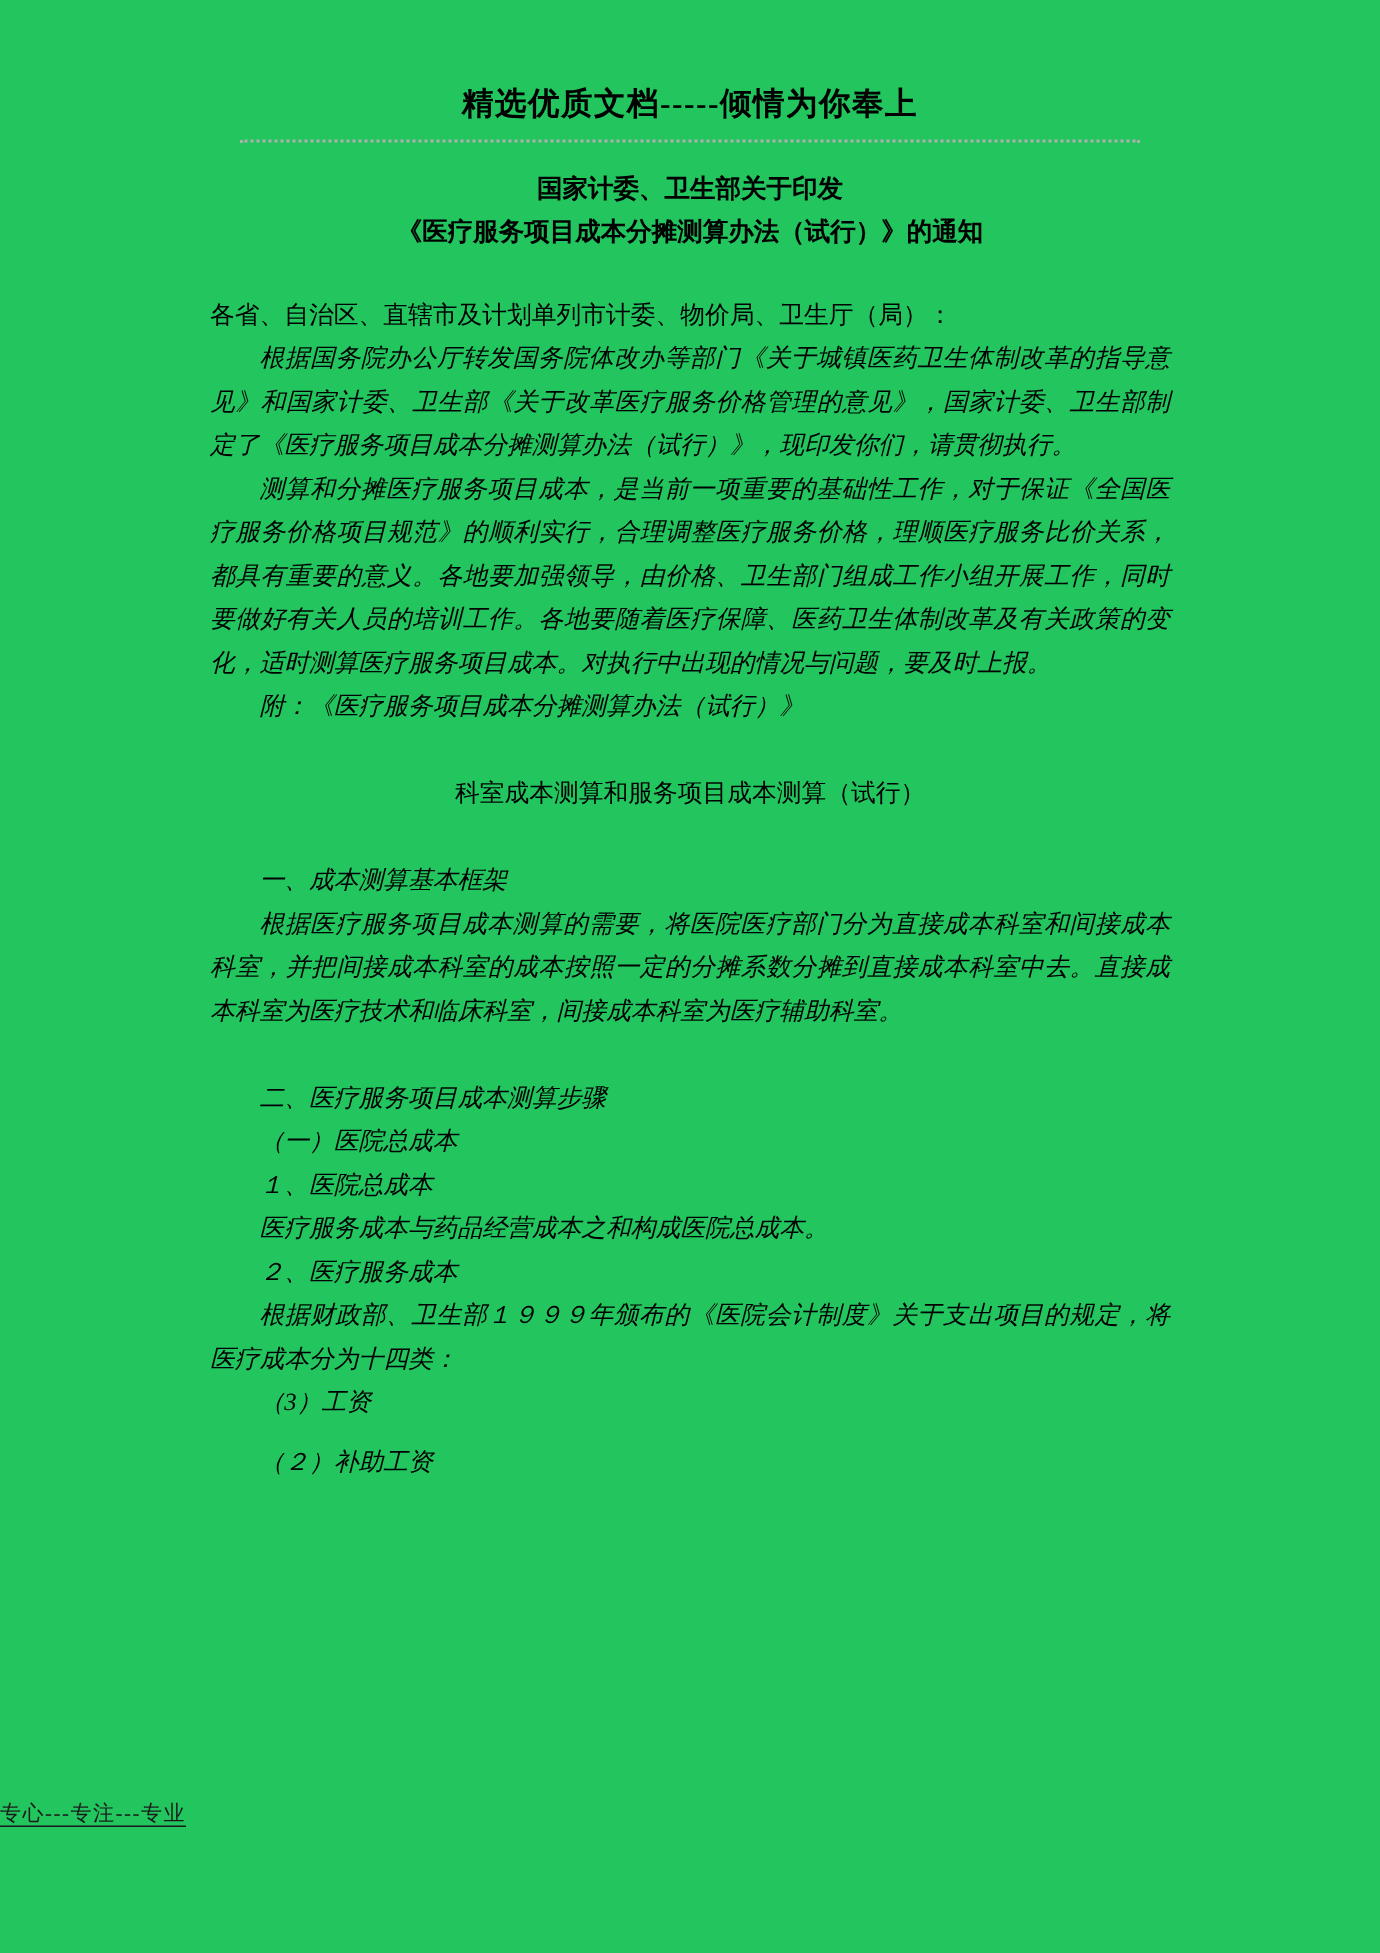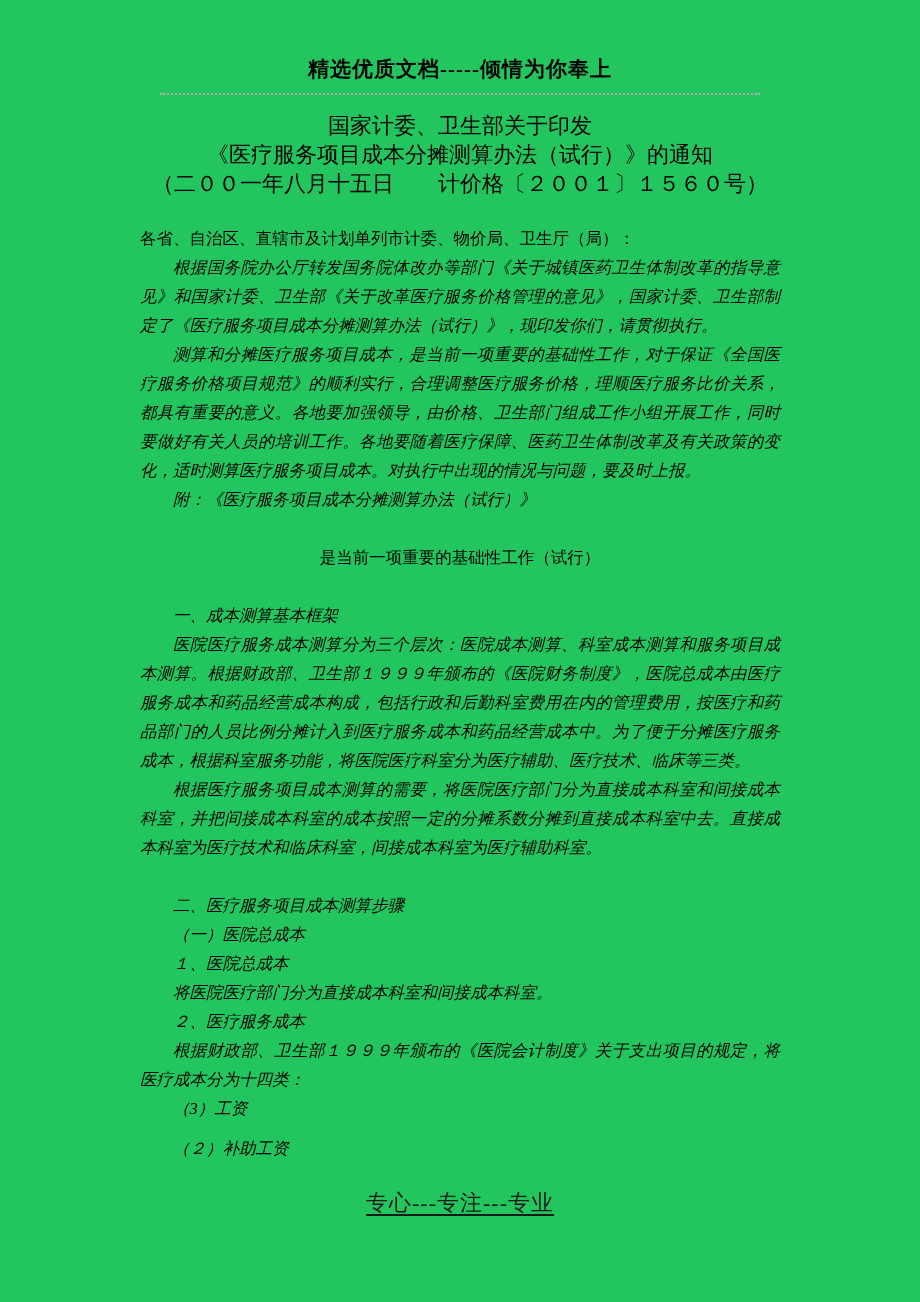--- a/index.html
+++ b/index.html
@@ -24,77 +24,75 @@
   }
   .header-rule {
     width: 600px;
     margin: 9px auto 0 auto;
     border-bottom: 2px dotted #b0b0b0;
     height: 0;
   }
   .title-block { margin-top: 16px; }
   .title-line {
     text-align: center;
-    font-weight: normal;
-    font-size: 22px;
+    font-weight: bold;
+    font-size: 17px;
     line-height: 29px;
   }
   .doc-body {
     margin-top: 26px;
     font-size: 16.5px;
     line-height: 29px;
     text-align: justify;
   }
   .p { text-indent: 0; }
   .ind { text-indent: 2em; font-style: italic; }
   .ctr { text-align: center; text-indent: 0; }
   .gap { margin-top: 29px; }
   .gap-sm { margin-top: 11px; }
   .doc-footer {
     position: absolute;
     left: 0;
     right: 0;
     bottom: 84px;
-    text-align: center;
-    font-size: 22px;
+    text-align: left;
+    font-size: 14px;
     letter-spacing: 1px;
     text-decoration: underline;
     text-underline-offset: 4px;
     color: #1a1a1a;
   }
 </style>
 </head>
 <body>
 
 <div class="page">
 
   <header>
     <div class="doc-header">精选优质文档-----倾情为你奉上</div>
     <div class="header-rule"></div>
   </header>
 
   <div class="title-block">
     <div class="title-line">国家计委、卫生部关于印发</div>
     <div class="title-line">《医疗服务项目成本分摊测算办法（试行）》的通知</div>
-    <div class="title-line">（二００一年八月十五日　　计价格〔２００１〕１５６０号）</div>
   </div>
 
   <main class="doc-body">
     <p class="p">各省、自治区、直辖市及计划单列市计委、物价局、卫生厅（局）：</p>
     <p class="p ind">根据国务院办公厅转发国务院体改办等部门《关于城镇医药卫生体制改革的指导意见》和国家计委、卫生部《关于改革医疗服务价格管理的意见》，国家计委、卫生部制定了《医疗服务项目成本分摊测算办法（试行）》，现印发你们，请贯彻执行。</p>
     <p class="p ind">测算和分摊医疗服务项目成本，是当前一项重要的基础性工作，对于保证《全国医疗服务价格项目规范》的顺利实行，合理调整医疗服务价格，理顺医疗服务比价关系，都具有重要的意义。各地要加强领导，由价格、卫生部门组成工作小组开展工作，同时要做好有关人员的培训工作。各地要随着医疗保障、医药卫生体制改革及有关政策的变化，适时测算医疗服务项目成本。对执行中出现的情况与问题，要及时上报。</p>
     <p class="p ind">附：《医疗服务项目成本分摊测算办法（试行）》</p>
-    <p class="p ctr gap">是当前一项重要的基础性工作（试行）</p>
+    <p class="p ctr gap">科室成本测算和服务项目成本测算（试行）</p>
     <p class="p ind gap">一、成本测算基本框架</p>
-    <p class="p ind">医院医疗服务成本测算分为三个层次：医院成本测算、科室成本测算和服务项目成本测算。根据财政部、卫生部１９９９年颁布的《医院财务制度》，医院总成本由医疗服务成本和药品经营成本构成，包括行政和后勤科室费用在内的管理费用，按医疗和药品部门的人员比例分摊计入到医疗服务成本和药品经营成本中。为了便于分摊医疗服务成本，根据科室服务功能，将医院医疗科室分为医疗辅助、医疗技术、临床等三类。</p>
     <p class="p ind">根据医疗服务项目成本测算的需要，将医院医疗部门分为直接成本科室和间接成本科室，并把间接成本科室的成本按照一定的分摊系数分摊到直接成本科室中去。直接成本科室为医疗技术和临床科室，间接成本科室为医疗辅助科室。</p>
     <p class="p ind gap">二、医疗服务项目成本测算步骤</p>
     <p class="p ind">（一）医院总成本</p>
     <p class="p ind">１、医院总成本</p>
-    <p class="p ind">将医院医疗部门分为直接成本科室和间接成本科室。</p>
+    <p class="p ind">医疗服务成本与药品经营成本之和构成医院总成本。</p>
     <p class="p ind">２、医疗服务成本</p>
     <p class="p ind">根据财政部、卫生部１９９９年颁布的《医院会计制度》关于支出项目的规定，将医疗成本分为十四类：</p>
     <p class="p ind">（3）工资</p>
     <p class="p ind gap-sm">（２）补助工资</p>
   </main>
 
   <footer class="doc-footer">专心---专注---专业</footer>
 
 </div>
 

